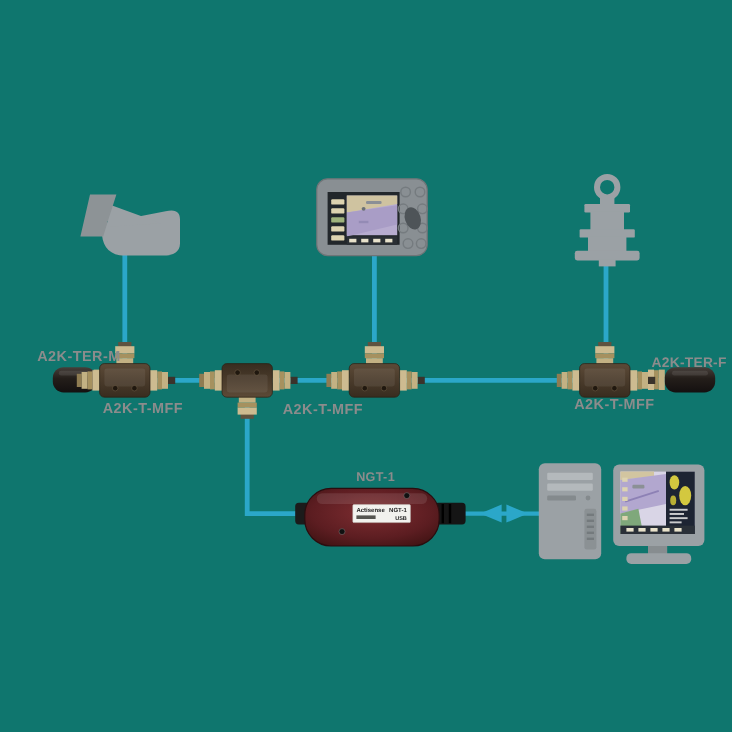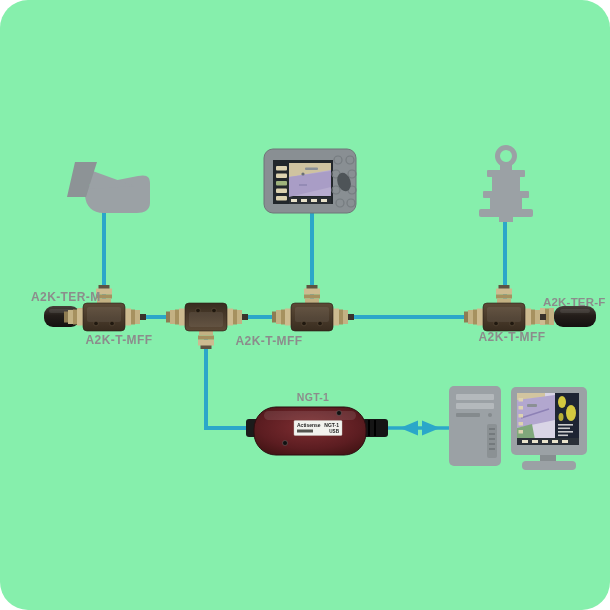--- a/index.html
+++ b/index.html
@@ -1,17 +1,17 @@
 <!DOCTYPE html>
 <html><head>
 <meta charset="utf-8">
 <style>
   html,body{margin:0;padding:0;background:#ffffff;}
-  .stage{position:relative;width:610px;height:610px;background:#86efac;overflow:hidden;
-         font-family:"Liberation Sans",sans-serif;border-radius:28px;}
+  .stage{position:relative;width:610px;height:610px;background:#0f766e;overflow:hidden;
+         font-family:"Liberation Sans",sans-serif;}
   svg{display:block;}
   svg text{font-family:"Liberation Sans",sans-serif;}
   .net-label{font-size:12px;font-weight:700;fill:#8C8C8C;letter-spacing:.4px;}
   .net-label-sm{font-size:11.5px;font-weight:700;fill:#8C8C8C;letter-spacing:.2px;}
   .ngt-caption{font-size:10.5px;font-weight:700;fill:#8C8C8C;letter-spacing:.3px;}
   .ngt-brand{font-size:5px;font-weight:700;fill:#1c1c1c;}
   .ngt-model{font-size:5px;font-weight:700;fill:#1c1c1c;}
   .ngt-sub{font-size:4.6px;font-weight:700;fill:#1c1c1c;}
 </style>
 </head>

